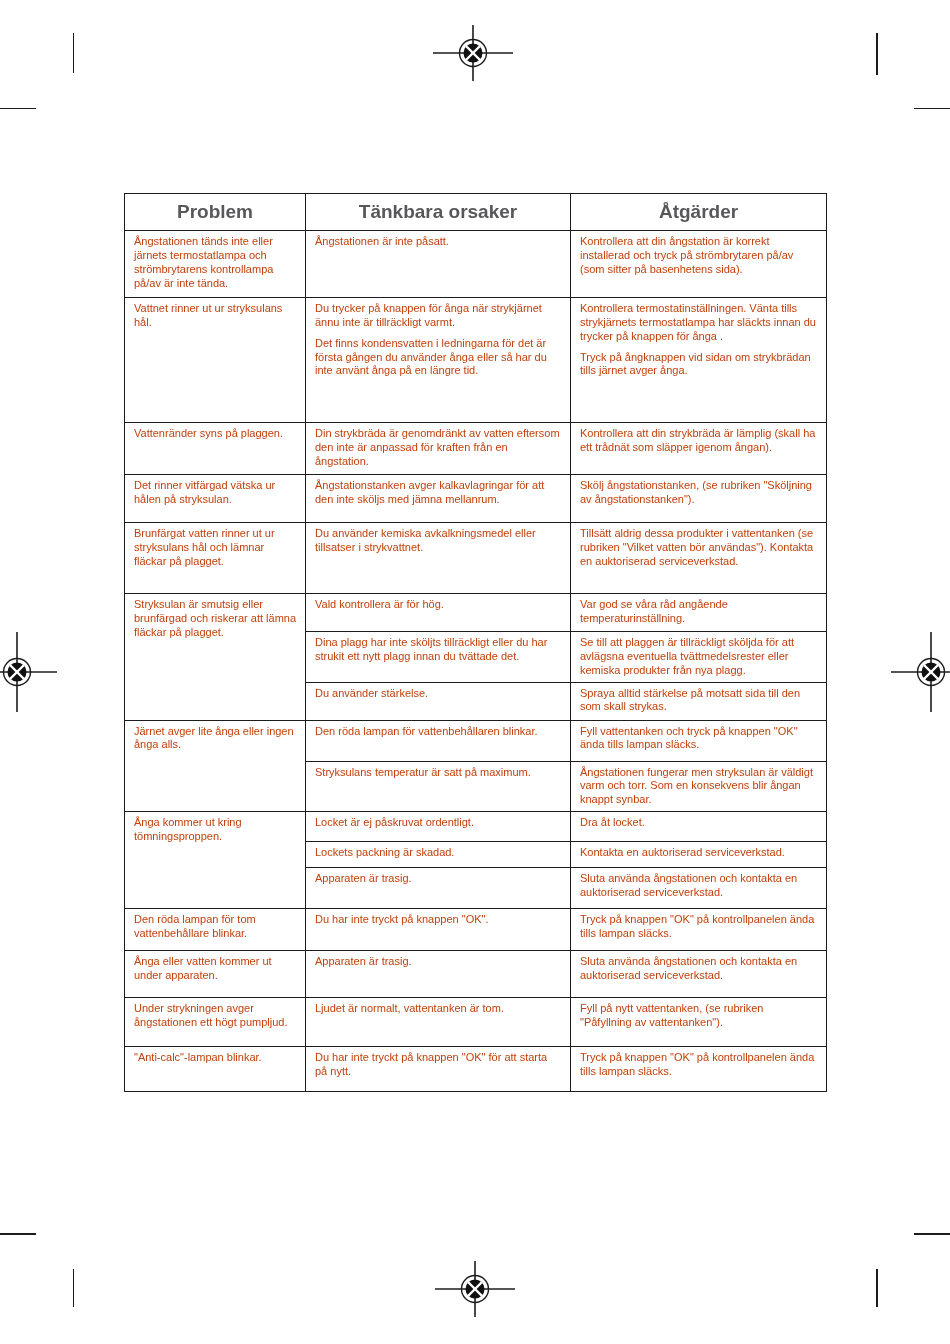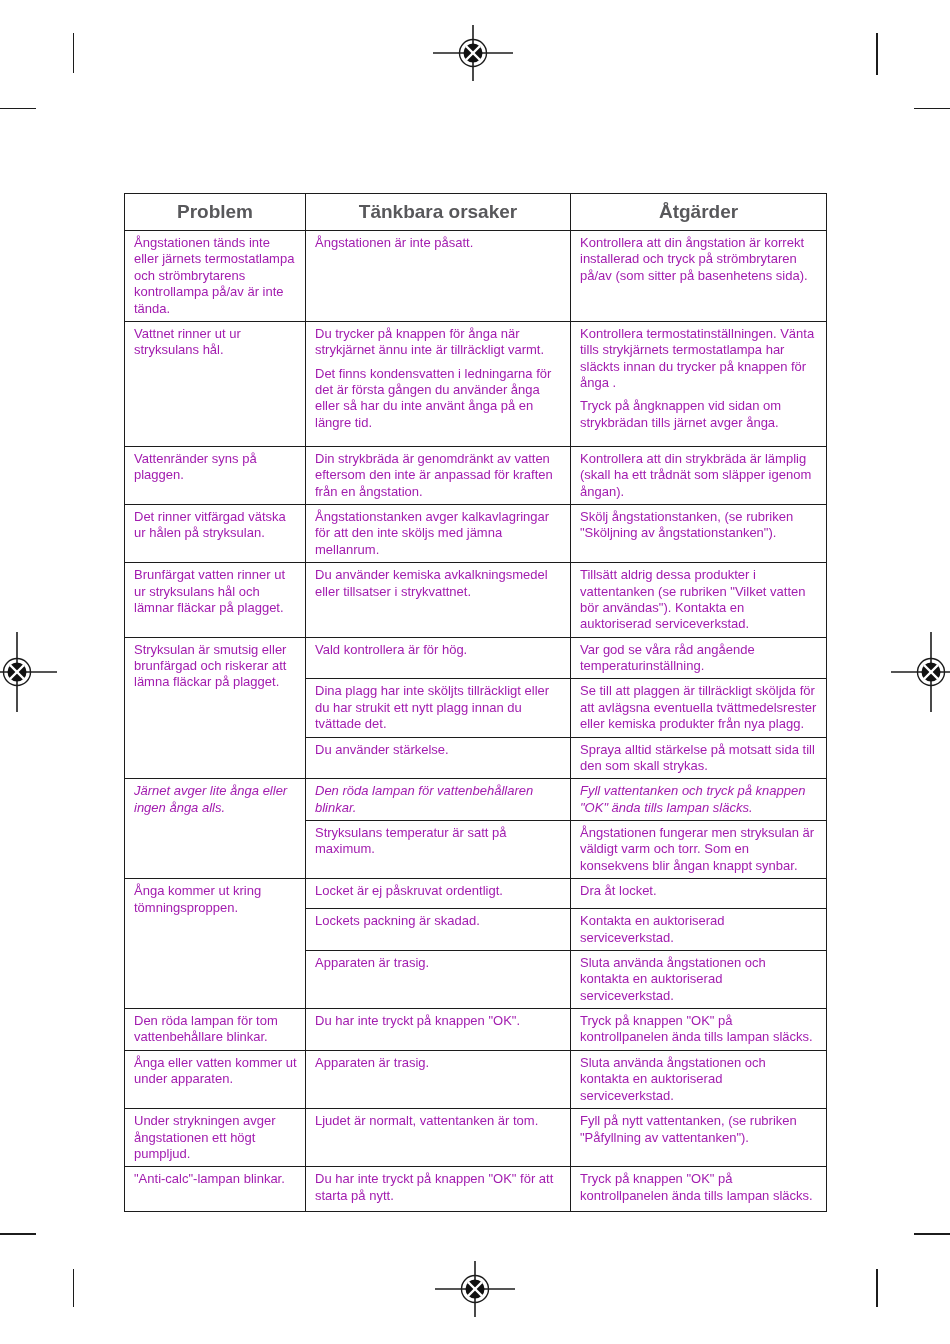--- a/index.html
+++ b/index.html
@@ -18,23 +18,23 @@
   
   table.tbl {
     position: absolute; left: 124px; top: 193px;
     width: 702px;
     border-collapse: collapse; table-layout: fixed;
   }
   table.tbl th, table.tbl td {
     border: 1.5px solid #1c1c1c;
     vertical-align: top;
     padding: 4px 8px 4px 9px;
-    font-size: 13px;
+    font-size: 11px;
     line-height: 1.26;
-    color: #a21caf;
+    color: #c2410c;
     word-wrap: break-word;
   }
   table.tbl th {
     height: 32px;
     text-align: center;
     vertical-align: middle;
     font-size: 19px;
     font-weight: 600;
     color: #58585b;
     padding: 2px 4px;
@@ -193,21 +193,21 @@
           </td>
         </tr>
         <tr style="height: 38px;">
           <td>
             <p>Du använder stärkelse.</p>
           </td>
           <td>
             <p>Spraya alltid stärkelse på motsatt sida till den som skall strykas.</p>
           </td>
         </tr>
-        <tr style="height: 41px; font-style: italic;">
+        <tr style="height: 41px;">
           <td rowspan="2">
             <p>Järnet avger lite ånga eller ingen ånga alls.</p>
           </td>
           <td>
             <p>Den röda lampan för vattenbehållaren blinkar.</p>
           </td>
           <td>
             <p>Fyll vattentanken och tryck på knappen "OK" ända tills lampan släcks.</p>
           </td>
         </tr>

